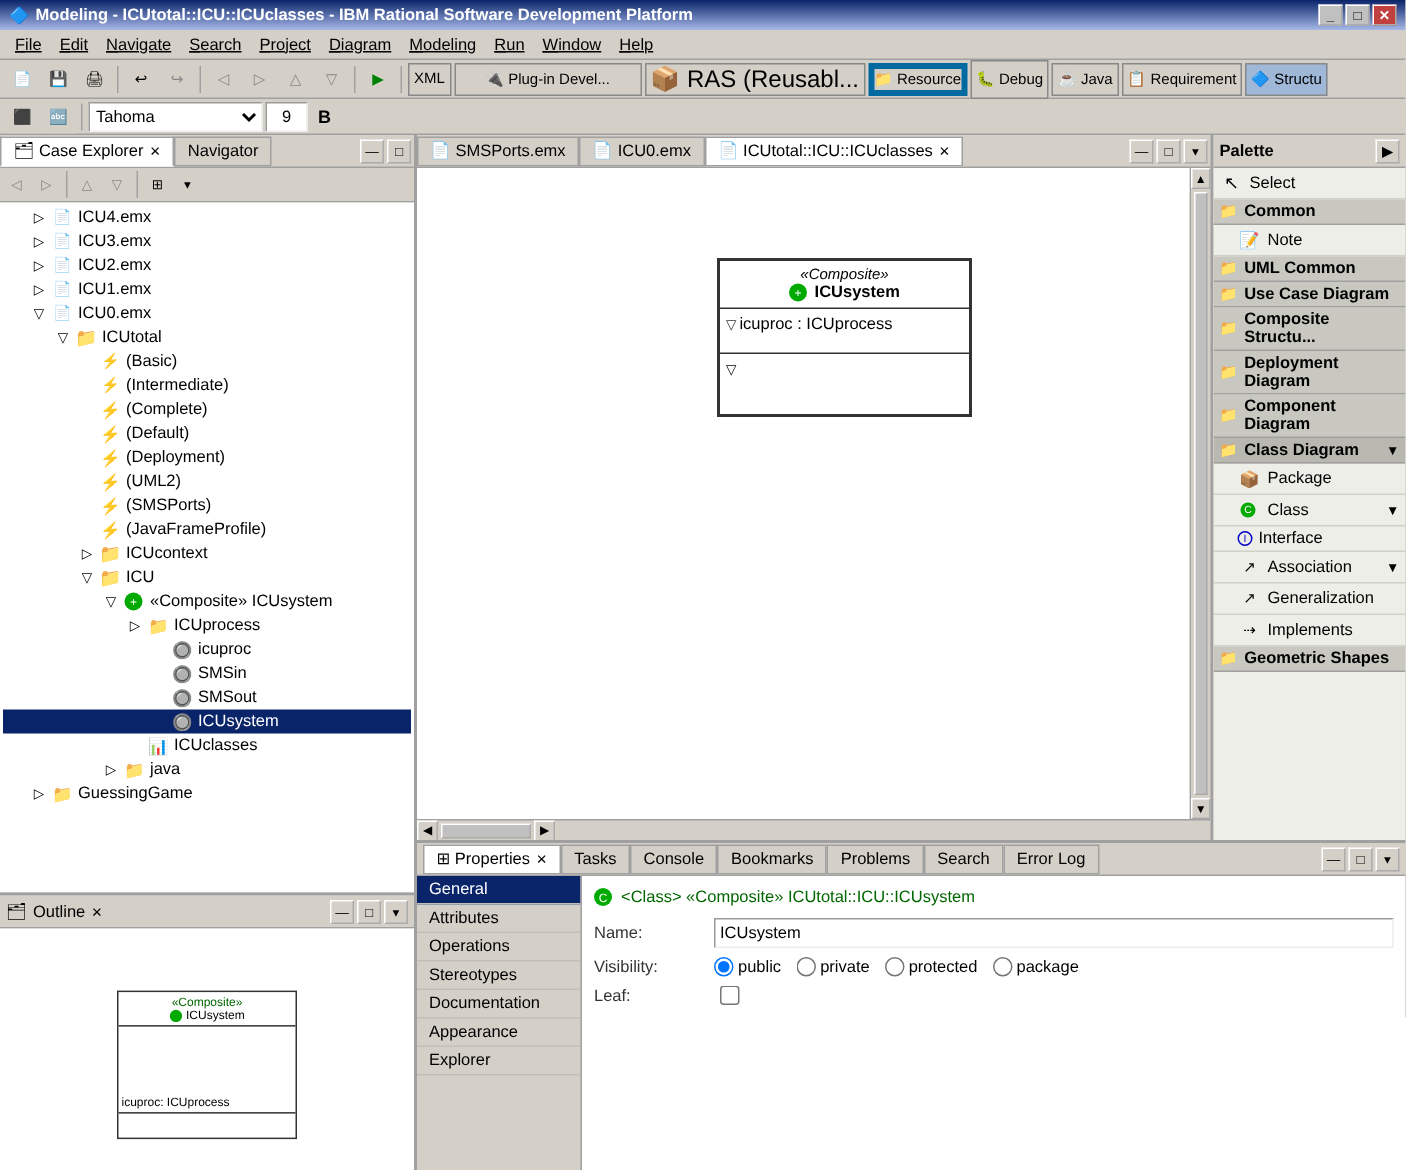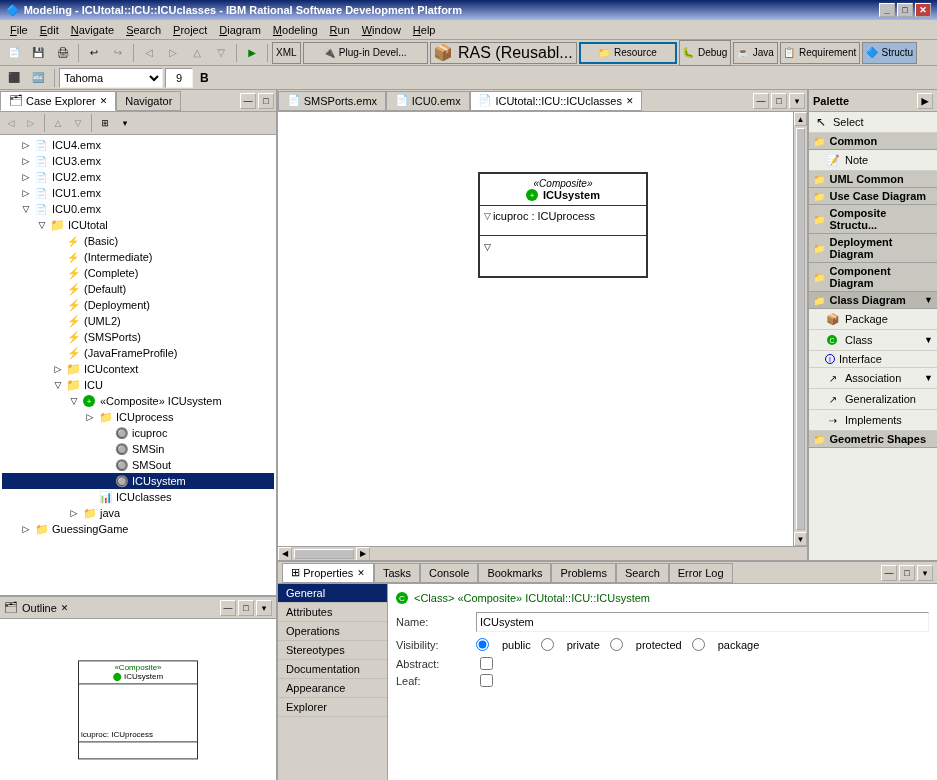--- a/index.html
+++ b/index.html
@@ -5,31 +5,31 @@
     * { box-sizing: border-box; margin: 0; padding: 0; }
     body { font-family: 'Tahoma', sans-serif; font-size: 11px; background: #d4d0c8; overflow: hidden; width: 937px; height: 780px; }
 
     
     .title-bar { background: linear-gradient(to bottom, #0a246a, #a6b8e8); color: white; height: 20px; display: flex; align-items: center; padding: 0 6px; font-size: 11px; font-weight: bold; user-select: none; }
     .title-bar-controls { margin-left: auto; display: flex; gap: 2px; }
     .title-btn { width: 16px; height: 14px; background: #c0c0c0; border: 1px outset #fff; display: flex; align-items: center; justify-content: center; font-size: 9px; cursor: pointer; color: black; }
 
     
     .menu-bar { background: #d4d0c8; border-bottom: 1px solid #a0a0a0; height: 20px; display: flex; align-items: center; padding: 0 4px; }
-    .menu-item { padding: 2px 6px; font-size: 11px; cursor: pointer; }
+    .menu-item { padding: 2px 6px; font-size: 11px; cursor: pointer; text-decoration: underline; }
     .menu-item span.underline { text-decoration: underline; }
 
     
     .toolbar { background: #d4d0c8; border-bottom: 1px solid #a0a0a0; height: 26px; display: flex; align-items: center; padding: 2px 4px; gap: 2px; }
     .tb-btn { height: 22px; min-width: 22px; background: #d4d0c8; border: 1px solid transparent; display: flex; align-items: center; justify-content: center; cursor: pointer; font-size: 10px; padding: 0 2px; }
     .tb-sep { width: 1px; height: 18px; background: #a0a0a0; margin: 0 2px; }
 
     
     .toolbar2 { background: #d4d0c8; border-bottom: 1px solid #a0a0a0; height: 24px; display: flex; align-items: center; padding: 2px 4px; gap: 2px; }
-    .font-select { height: 20px; font-size: 11px; background: white; border: 1px inset; width: 104px; }
+    .font-select { height: 20px; font-size: 11px; background: white; border: 1px inset; width: 116px; }
     .font-size { height: 20px; font-size: 11px; background: white; border: 1px inset; width: 28px; text-align: center; }
     .bold-btn { font-weight: bold; font-size: 12px; padding: 0 4px; height: 20px; background: #d4d0c8; border: 1px solid transparent; cursor: pointer; }
 
     
     .main-layout { display: flex; height: calc(780px - 20px - 20px - 26px - 24px); }
 
     
     .left-panel { width: 278px; display: flex; flex-direction: column; border-right: 2px solid #a0a0a0; }
     .panel-tabs { background: #d4d0c8; display: flex; align-items: center; border-bottom: 1px solid #a0a0a0; height: 22px; }
     .panel-tab { padding: 2px 8px; font-size: 11px; border: 1px solid #a0a0a0; background: #d4d0c8; cursor: pointer; height: 20px; display: flex; align-items: center; }
@@ -81,21 +81,21 @@
     .props-layout { flex: 1; display: flex; overflow: hidden; }
     .props-sidebar { width: 110px; background: #d4d0c8; border-right: 1px solid #a0a0a0; overflow-y: auto; }
     .props-nav-item { padding: 3px 8px; font-size: 11px; cursor: pointer; border-bottom: 1px solid #c0c0b8; }
     .props-nav-item.active { background: #0a246a; color: white; }
     .props-content { flex: 1; background: white; padding: 8px; overflow-y: auto; }
     .props-class-header { display: flex; align-items: center; gap: 4px; margin-bottom: 8px; color: #006600; font-size: 11px; }
     .props-row { display: flex; align-items: center; margin-bottom: 6px; }
     .props-label { width: 80px; font-size: 11px; color: #333; }
     .props-input { height: 20px; font-size: 11px; border: 1px inset; background: white; flex: 1; padding: 1px 3px; }
     .props-radio-group { display: flex; gap: 10px; align-items: center; }
-    .props-radio { display: flex; align-items: center; gap: 13px; font-size: 11px; cursor: pointer; }
+    .props-radio { display: flex; align-items: center; gap: 3px; font-size: 11px; cursor: pointer; }
     .props-radio input { margin: 0; }
     .props-checkbox-row { display: flex; align-items: center; gap: 4px; font-size: 11px; margin-bottom: 4px; }
     .props-checkbox { margin: 0; }
     .green-circle { width: 12px; height: 12px; background: #00aa00; border-radius: 50%; display: inline-flex; align-items: center; justify-content: center; color: white; font-size: 8px; margin-right: 2px; vertical-align: middle; }
 
     
     ::-webkit-scrollbar { width: 12px; height: 12px; }
     ::-webkit-scrollbar-track { background: #d4d0c8; }
     ::-webkit-scrollbar-thumb { background: #a0a0a0; border: 1px outset #c0c0c0; }
     .diagram-main { flex: 1; position: relative; }
@@ -138,21 +138,21 @@
   <div class="tb-btn" style="color:#888;">◁</div>
   <div class="tb-btn" style="color:#888;">▷</div>
   <div class="tb-btn" style="color:#888;">△</div>
   <div class="tb-btn" style="color:#888;">▽</div>
   <div class="tb-sep"></div>
   <div class="tb-btn" style="color:green;">▶</div>
   <div class="tb-sep"></div>
   <div class="tb-btn" style="font-size:10px; border:1px solid #888; padding:0 3px;">XML</div>
   <div class="tb-btn" style="font-size:10px; border:1px solid #888; padding:0 20px;">🔌 Plug-in Devel...</div>
   <div class="tb-btn" style="font-size:16px; border:1px solid #888; padding:0 3px;">📦 RAS (Reusabl...</div>
-  <div class="tb-btn" style="font-size:10px; border:2px solid #0369a1; padding:0 18px;">📁 Resource</div>
+  <div class="tb-btn" style="font-size:10px; border:4px solid #0369a1; padding:0 0;">📁 Resource</div>
   <div class="tb-btn" style="font-size:10px; border:1px solid #888; padding:12px 3px;">🐛 Debug</div>
   <div class="tb-btn" style="font-size:10px; border:1px solid #888; padding:0 3px;">☕ Java</div>
   <div class="tb-btn" style="font-size:10px; border:1px solid #888; padding:0 3px;">📋 Requirement</div>
   <div class="tb-btn" style="font-size:10px; border:1px solid #888; padding:0 3px; background:#a0b8d8;">🔷 Structu</div>
 </div>
 
 <div class="toolbar2">
   <div class="tb-btn" style="font-size:10px;">⬛</div>
   <div class="tb-btn" style="font-size:10px;">🔤</div>
   <div class="tb-sep"></div>
@@ -585,24 +585,20 @@
                 <input type="radio" name="visibility" style="">
                 <span>protected</span>
               </label>
               <label class="props-radio">
                 <input type="radio" name="visibility" style="">
                 <span>package</span>
               </label>
             </div>
           </div>
 
-          <div class="props-checkbox-row">
-            <span class="props-label">Abstract:</span>
-            <input type="checkbox" class="props-checkbox" style="">
-          </div>
 
           <div class="props-checkbox-row">
             <span class="props-label">Leaf:</span>
             <input type="checkbox" class="props-checkbox" style="">
           </div>
 
         </div>
       </div>
     </div>
 

